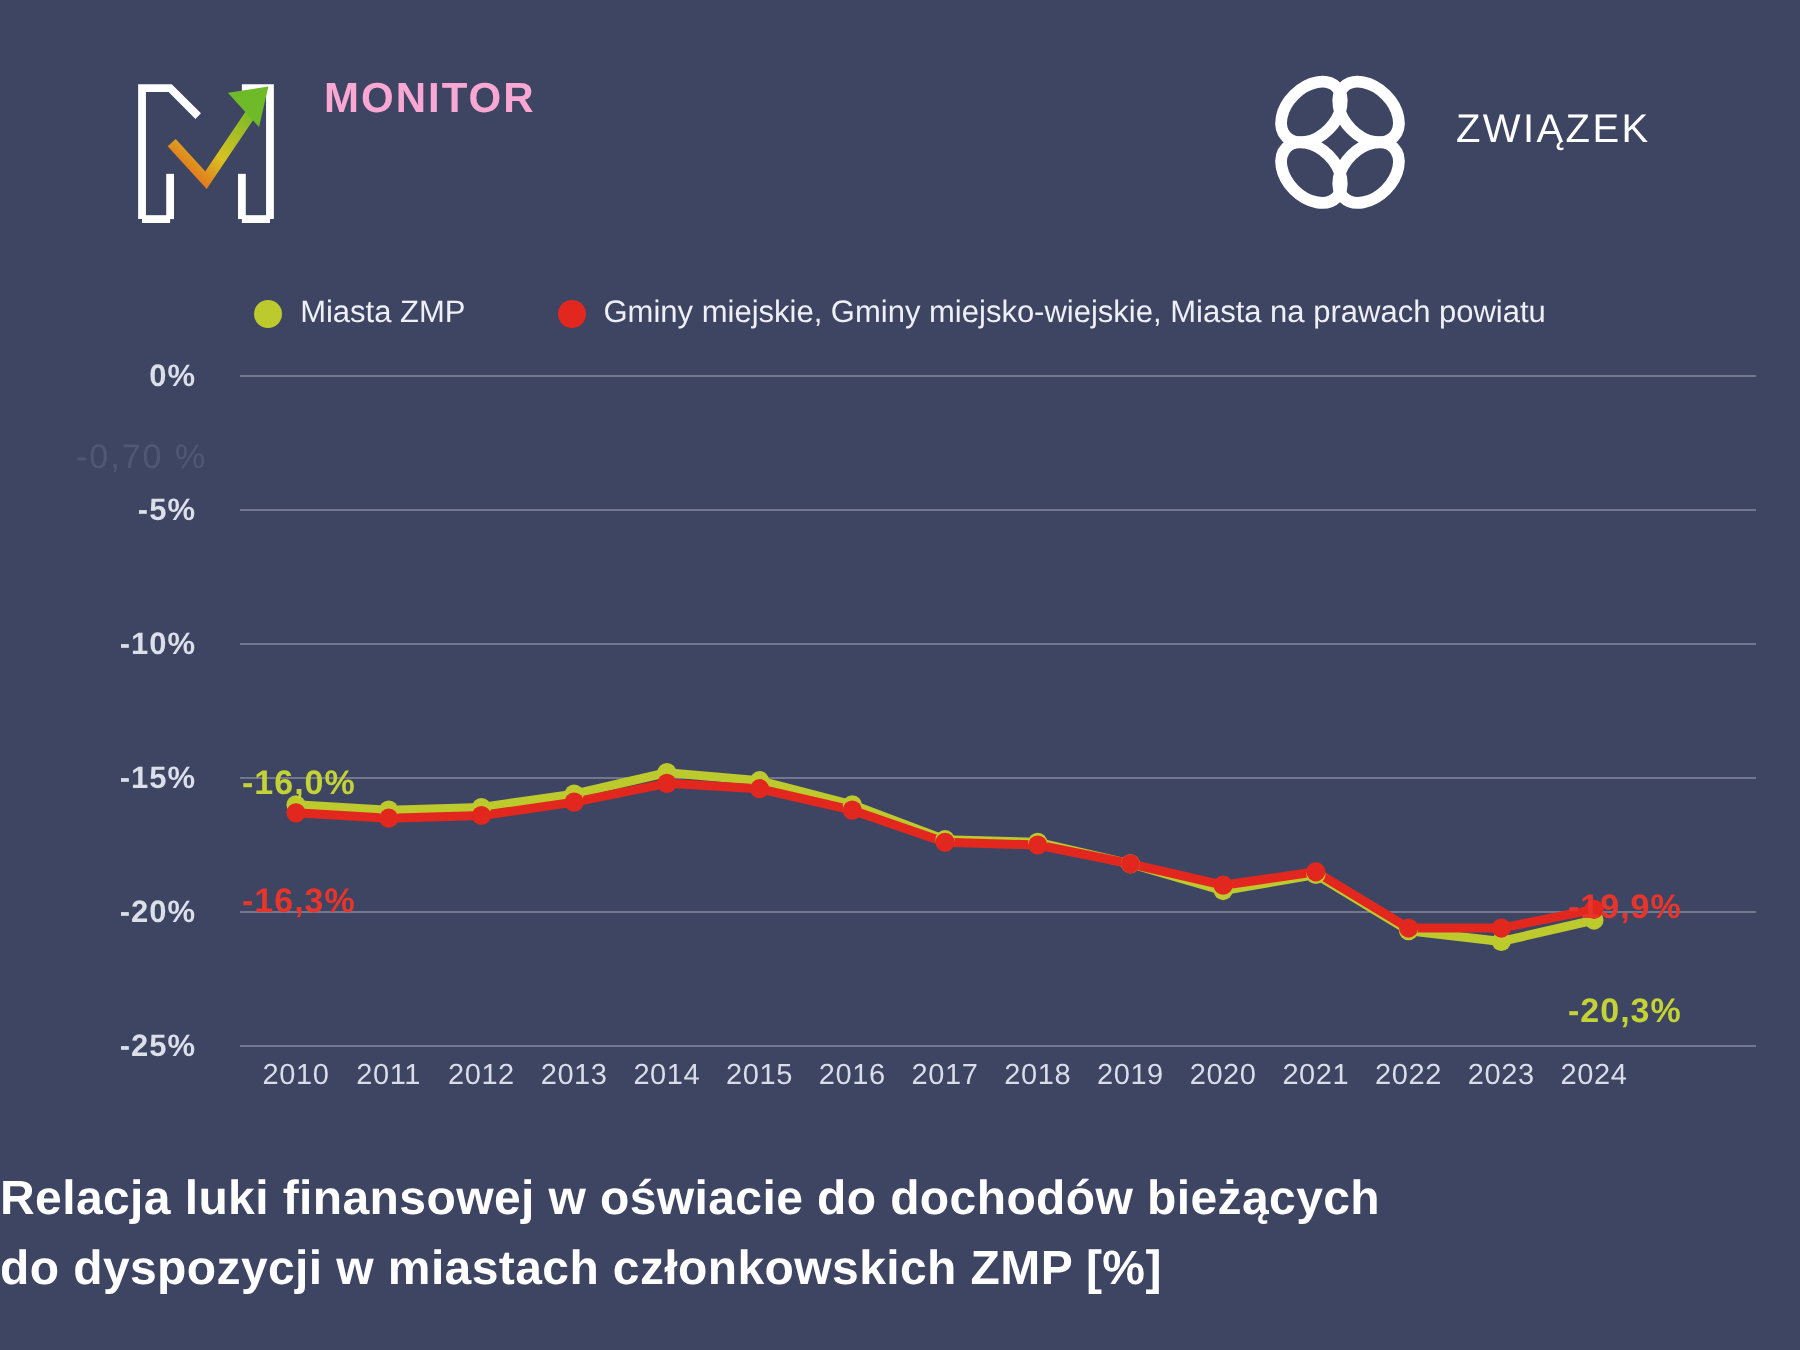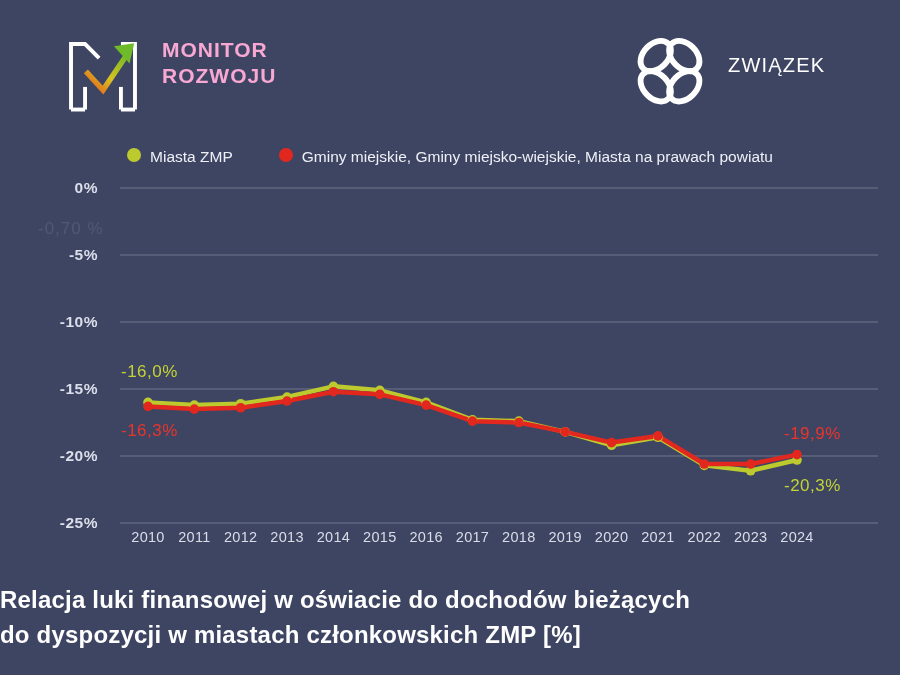--- a/index.html
+++ b/index.html
@@ -19,30 +19,30 @@
   .zmp-logo{left:626px;top:30px;width:88px;height:84px;}
   .zmp-text{
     left:728px;top:42px;color:#ffffff;font-weight:normal;
     font-size:20px;line-height:23px;letter-spacing:1.2px;margin-top:12px;
   }
   
   .legend{
     left:0;top:148px;width:900px;display:flex;justify-content:center;
     align-items:center;gap:46px;color:#eef0f6;font-size:15.5px;
   }
-  .legend-item{display:flex;align-items:flex-start;gap:9px;}
+  .legend-item{display:flex;align-items:center;gap:9px;}
   .legend-dot{width:14px;height:14px;border-radius:50%;}
   
   #chart-svg{left:0;top:0;width:900px;height:675px;}
   .ghost-label{
     left:38px;top:219px;font-size:17px;color:#c7cde0;opacity:0.13;
     letter-spacing:1px;
   }
   .annot{
-    font-size:17px;font-weight:normal;letter-spacing:0.5px;white-space:nowrap;
+    font-size:17px;font-weight:bold;letter-spacing:0.5px;white-space:nowrap;margin-top:20px;
   }
   .annot-0{left:121px;top:362px;}
   .annot-1{left:121px;top:421px;}
   .annot-2{left:784px;top:424px;}
   .annot-3{left:784px;top:476px;}
   
   .chart-title{
     left:0;top:582px;width:900px;text-align:left;color:#ffffff;
     font-size:24px;font-weight:600;line-height:35px;letter-spacing:0.2px;
   }
@@ -67,21 +67,20 @@
     <path d="M73 93 H91"></path>
   </g>
   <g fill="none" stroke="url(#arrowGrad)" stroke-width="7">
     <path d="M28 44 L50 68 L81 22"></path>
   </g>
   <polygon fill="#6fba28" points="64,12 90,8 84,34"></polygon>
 </svg>
 
 <div class="abs mrl-text">
   <div>MONITOR</div>
-  <div>ROZWOJU</div>
 </div>
 
 <svg class="abs zmp-logo" viewBox="0 0 100 100">
   <g fill="none" stroke="#ffffff" stroke-width="7">
     <ellipse cx="33" cy="31" rx="21" ry="14.5" transform="rotate(-45 33 31)"></ellipse>
     <ellipse cx="67" cy="31" rx="21" ry="14.5" transform="rotate(45 67 31)"></ellipse>
     <ellipse cx="33" cy="67" rx="21" ry="14.5" transform="rotate(45 33 67)"></ellipse>
     <ellipse cx="67" cy="67" rx="21" ry="14.5" transform="rotate(-45 67 67)"></ellipse>
   </g>
 </svg>

